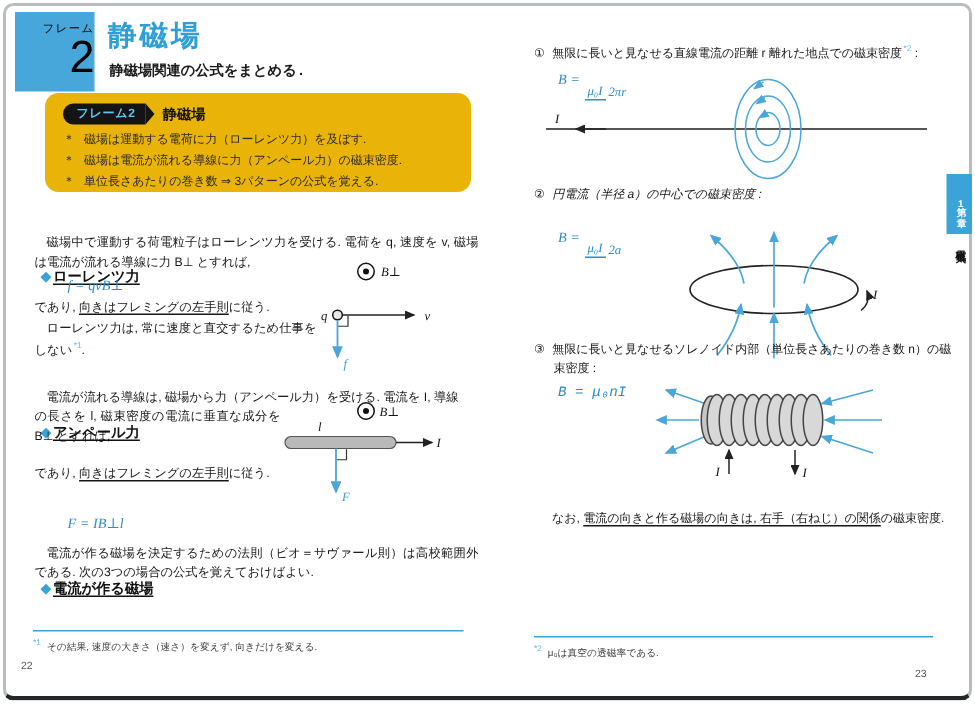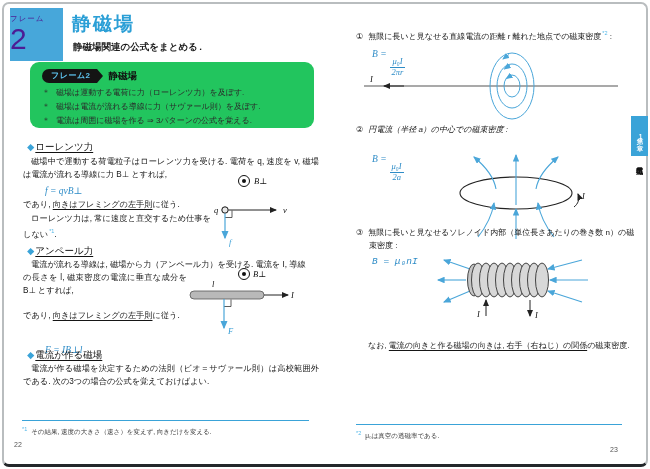--- a/index.html
+++ b/index.html
@@ -2,44 +2,44 @@
 <html><head>
 <meta charset="utf-8">
 <style>
   html,body{margin:0;padding:0;background:#fff;}
   .canvas{position:relative;width:650px;height:469px;background:#fff;overflow:hidden;
           font-family:"Liberation Sans","DejaVu Sans",sans-serif;color:#161616;}
   .frame{position:absolute;left:2px;top:2px;width:642px;height:460px;
          border:2px solid #b9bdbf;border-bottom:3px solid #23272a;border-radius:7px;background:#fff;}
   .a{position:absolute;}
   
-  .fbox{background:#47a7da;color:#4c1d95;text-align:left;}
+  .fbox{background:#47a7da;color:#000000;text-align:right;}
   .fword{font-size:7.5px;margin-top:6px;letter-spacing:1px;}
   .fnum{font-size:30px;font-weight:300;line-height:1;margin-top:0;}
   .title{color:#2b9fd6;font-size:19px;font-weight:bold;letter-spacing:2px;}
   .subtitle{font-size:9.5px;font-weight:bold;color:#1b1b1b;}
   
-  .sumbox{background:#22c55e;border-radius:9px;padding:7px 12px 8px 12px;box-sizing:border-box;}
+  .sumbox{background:#eab308;border-radius:9px;padding:7px 12px 8px 12px;box-sizing:border-box;}
   .tagrow{display:flex;align-items:center;}
   .tag{background:#141414;color:#5ec6f2;font-size:8px;font-weight:bold;padding:2px 6px 2px 9px;
        border-radius:8px 0 0 8px;letter-spacing:.5px;line-height:1.3;}
   .tagarrow{width:0;height:0;border-top:7px solid transparent;border-bottom:7px solid transparent;border-left:6px solid #141414;}
   .sumtitle{font-size:9.5px;font-weight:bold;margin-left:6px;color:#111;}
   .bullet{font-size:8px;color:#2a2a2a;margin-top:4.5px;display:flex;line-height:1.2;}
   .bm{margin-right:6px;}
   
-  .sechead{font-size:9.5px;font-weight:normal;color:#111;}
+  .sechead{font-size:9.5px;font-weight:bold;color:#111;margin-top:37px;}
   .sechead .dm{color:#3aa3d8;margin-right:1px;}
   .sechead .tx{text-decoration:underline;text-underline-offset:2px;}
   .bd{font-size:8.2px;line-height:13px;color:#161616;text-align:justify;}
   .ind{text-indent:8px;}
   .nw{white-space:nowrap;}
   .u{text-decoration:underline;text-underline-offset:1.5px;}
   .fm{font-family:"Liberation Serif","DejaVu Serif",serif;font-style:italic;color:#2e8cc7;font-size:9.5px;}
-  .frac{display:inline-flex;flex-direction:column;align-items:center;vertical-align:-7px;line-height:1.15;font-size:8.5px;margin-left:3px;}
+  .frac{display:inline-flex;flex-direction:row;align-items:center;vertical-align:-7px;line-height:1.15;font-size:8.5px;margin-left:3px;}
   .frac .nm{border-bottom:1px solid #2e8cc7;padding:0 2px;}
   .frac .dn{padding:0 2px;}
   .ref{color:#54b8e8;font-size:5.5px;vertical-align:super;margin-left:1px;}
   .itm{font-size:8px;color:#161616;}
   .itm .n{margin-right:5px;}
   .fn{font-size:6.5px;color:#3a3a3a;}
   .fn .r{color:#54b8e8;font-size:5.5px;vertical-align:super;margin-right:4px;}
   .pgn{font-size:7px;color:#555;}
   .div{height:1px;background:#3aa3d8;}
   .tab{background:#3aa3d8;color:#fff;writing-mode:vertical-rl;text-orientation:upright;
@@ -77,25 +77,25 @@
       <span class="tag">フレーム2</span>
         <span class="tagarrow"></span>
       <span class="sumtitle">静磁場</span>
     </div>
     <div class="bullet">
         <span class="bm">＊</span>
         <span>磁場は運動する電荷に力（ローレンツ力）を及ぼす.</span>
       </div>
     <div class="bullet">
         <span class="bm">＊</span>
-        <span>磁場は電流が流れる導線に力（サヴァール則）を及ぼす.</span>
+        <span>磁場は電流が流れる導線に力（アンペール力）の磁束密度.</span>
       </div>
     <div class="bullet">
         <span class="bm">＊</span>
-        <span>電流は周囲に磁場を作る ⇒ 3パターンの公式を覚える.</span>
+        <span>単位長さあたりの巻き数 ⇒ 3パターンの公式を覚える.</span>
       </div>
   </div>
 
   <div class="a sechead" style="left:27px;top:141px;">
     <span class="dm">◆</span><span class="tx">ローレンツ力</span>
   </div>
   <div class="a bd ind" style="left:23px;top:155px;width:296px;">磁場中で運動する荷電粒子はローレンツ力を受ける. 電荷を q, 速度を v, 磁場は電流が流れる導線に力 B⊥ とすれば,</div>
   <div class="a fm" style="left:45px;top:185px;">f = qvB⊥</div>
   <div class="a bd nw" style="left:23px;top:198px;">
     <span>であり, </span><span class="u">向きはフレミングの左手則</span><span>に従う.</span>

